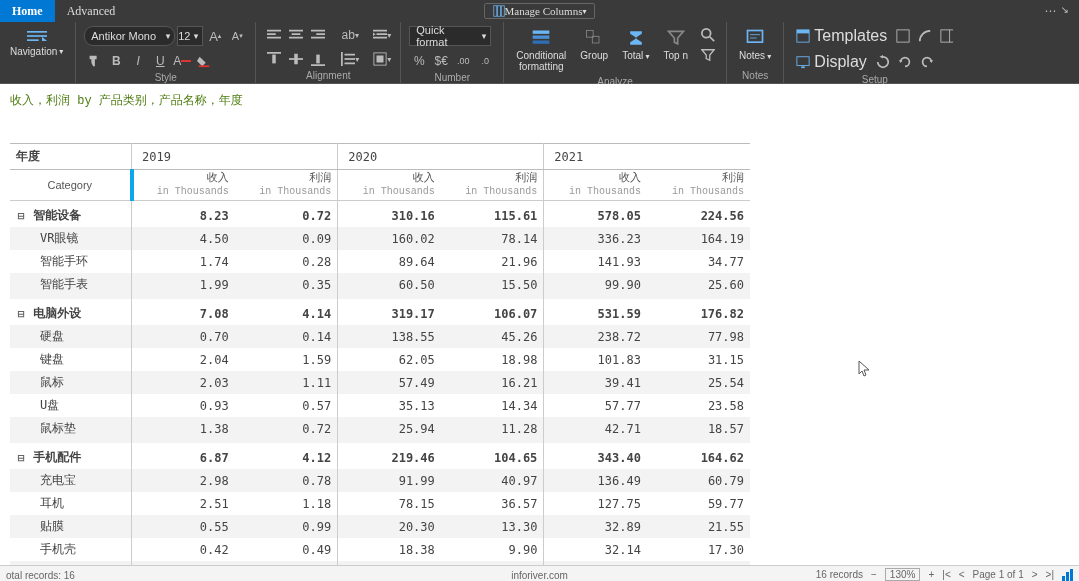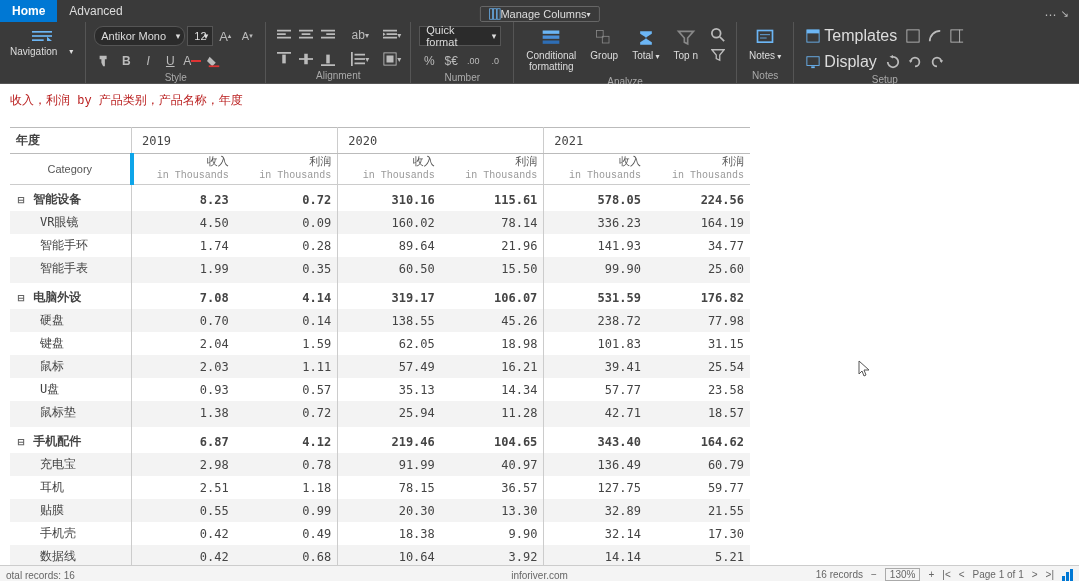--- a/index.html
+++ b/index.html
@@ -1,47 +1,47 @@
 <!DOCTYPE html>
 <html><head>
 <meta charset="utf-8">
 <style>
   * { box-sizing: border-box; margin: 0; padding: 0; }
   body { font-family: "Segoe UI", Arial, sans-serif; font-size: 12px; background: #fff; width: 1079px; height: 581px; overflow: hidden; display: flex; flex-direction: column; }
   
   
-  .tabbar { background: #3a3a3a; display: flex; align-items: flex-end; height: 22px; color: #ddd; position: relative; }
+  .tabbar { background: #3a3a3a; display: flex; align-items: center; height: 22px; color: #ddd; position: relative; font-family: Liberation Serif, serif; }
   .tabbar .tab { padding: 0 12px; height: 100%; display: flex; align-items: center; font-size: 12px; cursor: pointer; }
   .tabbar .tab.active { background: #0078d4; color: #fff; font-weight: 600; }
   .tabbar .center { position: absolute; left: 50%; transform: translateX(-50%); display:flex; }
   .tabbar .center .btn { display:flex; align-items:center; border:1px solid #666; padding:1px 8px; border-radius:2px; cursor:pointer; font-size:11px;}
   .tabbar .right { margin-left: auto; display:flex; gap:4px; padding-right:10px; color:#bbb;}
   
   
   .ribbon { background: #3a3a3a; color: #ddd; display: flex; height: 62px; border-bottom: 1px solid #555; }
   .rgroup { display:flex; flex-direction:column; border-right:1px solid #555; padding:4px 8px 0 8px; }
   .rgroup .controls { flex:1; display:flex; align-items:flex-start; gap:6px; font-size:11px;}
   .rgroup .label { text-align:center; font-size:10px; color:#aaa; padding:2px 0;}
   .nav-btn { display:flex; flex-direction:column; align-items:center; gap:2px; padding:2px 4px; cursor:pointer;}
   .nav-btn .ico { width:20px; height:16px; fill:#6cb6f5;}
-  .nav-btn .txt { font-size:10px; display:flex; align-items:center; gap:12px;}
+  .nav-btn .txt { font-size:10px; display:flex; align-items:center; gap:2px;}
   .select { background:#2b2b2b; border:1px solid #555; color:#ddd; font-size:11px; padding:1px 18px 1px 6px; height:20px; position:relative; display:flex; align-items:center;}
   .select::after{content:"▾"; position:absolute; right:4px; font-size:9px;}
   .icon-btn { width:20px; height:18px; display:flex; align-items:center; justify-content:center; color:#bbb; cursor:pointer; font-size:12px;}
   .icon-btn svg{width:14px;height:14px;fill:#bbb;}
   .stack { display:flex; flex-direction:column; gap:2px;}
   .row { display:flex; gap:2px; align-items:center;}
   .big-btn { display:flex; flex-direction:column; align-items:center; gap:2px; padding:2px 4px; cursor:pointer; font-size:10px; }
   .big-btn svg{width:20px;height:20px;fill:#6cb6f5;}
   .mini { font-size:16px; padding:1px 4px; display:flex; align-items:center; gap:4px; cursor:pointer;}
   .mini svg{width:14px;height:14px;fill:#6cb6f5;}
   
   
   .report { flex:1; background:#fff; color:#444; overflow:auto; padding:8px 10px; font-family: "Consolas","Courier New",monospace; font-size:12px;}
-  .title { color:#b91c1c; font-size:12px; margin-bottom:18px;}
+  .title { color:#4d7c0f; font-size:12px; margin-bottom:34px;}
   
   table.data { border-collapse:collapse; width:740px;}
   table.data th, table.data td { padding:2px 6px; }
   .year-row th { text-align:left; font-weight:600; border-top:1px solid #bbb; border-bottom:1px solid #bbb; height:26px;}
   .year-row th.first { border-right:1px solid #ccc; width:118px;}
   .year-row th.yc { border-right:1px solid #ccc; font-weight:normal; font-family:"Consolas",monospace; padding-left:10px;}
   .meas-row th { font-weight:normal; text-align:right; color:#555; font-size:11px; border-bottom:1px solid #ccc; line-height:1.2; padding-top:4px; padding-bottom:4px;}
   .meas-row th.first { text-align:center; border-right:4px solid #0ea5e9; vertical-align:middle; font-family:"Segoe UI",sans-serif;}
   .meas-row th .sub { color:#999; font-size:10px;}
   .meas-row th.sep { border-right:1px solid #ccc;}
@@ -110,21 +110,21 @@
     </div>
     <div class="label">&nbsp;</div>
   </div>
 
   <div class="rgroup">
     <div class="controls stack">
       <div class="row">
         <div class="select" style="width:91px;border-radius:9px;">
             <span>Antikor Mono</span>
           </div>
-        <div class="select" style="width:23px;">
+        <div class="select" style="width:23px;justify-content:center;">
             <span>12</span>
           </div>
         <span class="icon-btn" style="font-size:13px;">A<sup style="font-size:7px;">▴</sup></span>
         <span class="icon-btn" style="font-size:11px;">A<sup style="font-size:7px;">▾</sup></span>
       </div>
       <div class="row">
         <span class="icon-btn">
             <svg viewBox="0 0 16 16">
               <path d="M3 2h8v4H3zM5 6h4v8l-2 0-2-4z"></path>
             </svg>

